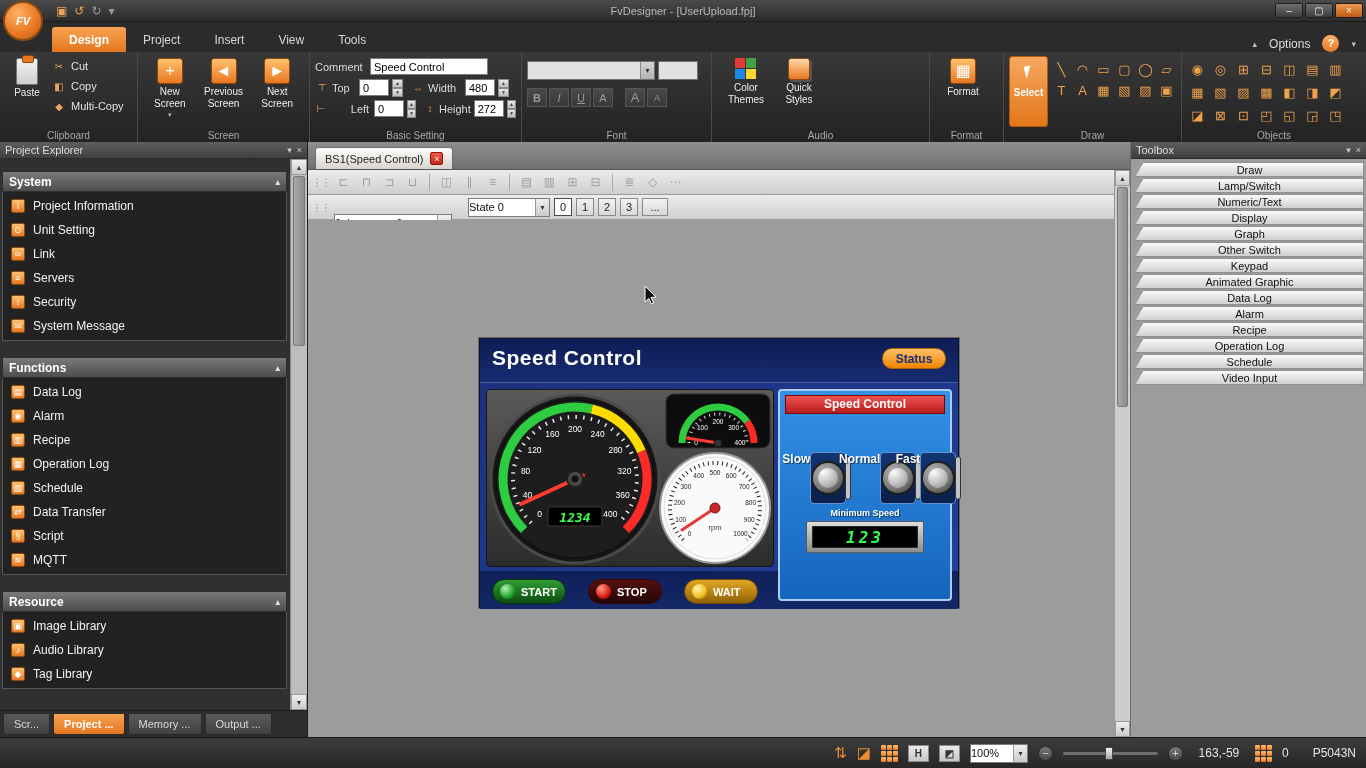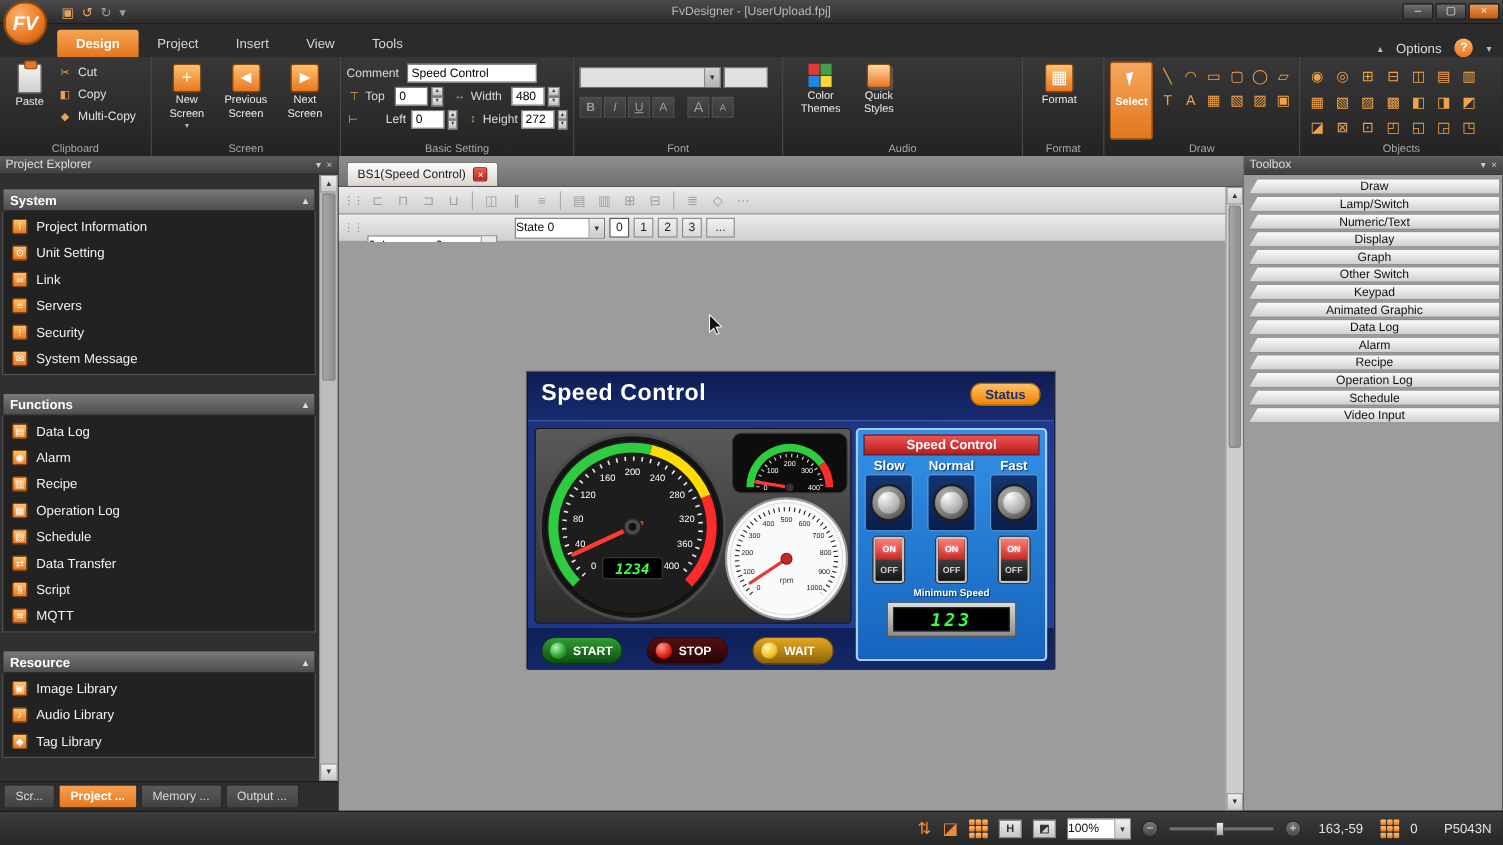--- a/index.html
+++ b/index.html
@@ -1,21 +1,21 @@
 <!DOCTYPE html>
 <html><head>
 <meta charset="utf-8">
 <style>
 *{margin:0;padding:0;box-sizing:border-box;}
 html,body{width:1366px;height:768px;overflow:hidden;font-family:"Liberation Sans",sans-serif;background:#2b2b2b;}
 .app{position:relative;width:1366px;height:768px;background:#2b2b2b;}
 
 
 .titlebar{position:absolute;top:0;left:0;right:0;height:22px;background:linear-gradient(#4a4a4a,#2c2c2c);border-bottom:1px solid #1a1a1a;display:flex;align-items:center;}
-.logo{position:absolute;left:3px;top:1px;width:40px;height:40px;border-radius:50%;background:radial-gradient(circle at 35% 30%,#ffb066,#e87722 60%,#b35410);border:2px solid #8a4a10;z-index:9;color:#fff;font-weight:bold;font-style:italic;font-size:18px;display:flex;align-items:center;justify-content:center;}
+.logo{position:absolute;left:3px;top:1px;width:40px;height:40px;border-radius:50%;background:radial-gradient(circle at 35% 30%,#ffb066,#e87722 60%,#b35410);border:2px solid #8a4a10;z-index:9;color:#fff;font-weight:bold;font-style:italic;font-size:11px;display:flex;align-items:center;justify-content:center;}
 .qat{display:flex;gap:7px;margin-left:56px;align-items:center;z-index:2;}
 .qat span{font-size:12px;color:#e8a45a;cursor:default;}
 .qat .gry{color:#9a9a9a;}
 .title-text{position:absolute;left:0;right:0;text-align:center;font-size:11px;color:#b9b9b9;}
 .win-btns{margin-left:auto;display:flex;gap:2px;margin-right:3px;z-index:3;}
 .win-btn{width:28px;height:15px;background:linear-gradient(#6e6e6e,#3c3c3c);border:1px solid #1d1d1d;color:#eee;font-size:10px;line-height:13px;text-align:center;border-radius:2px;}
 .win-btn.close{background:linear-gradient(#ef9850,#c05a10);}
 
 
 .tabrow{position:absolute;top:22px;left:0;right:0;height:30px;background:#2b2b2b;display:flex;align-items:flex-end;padding-left:52px;}
@@ -104,21 +104,21 @@
 .d-btn .ball{width:15px;height:15px;border-radius:50%;flex-shrink:0;}
 .d-btn.start{left:12px;background:linear-gradient(#2f9e33,#0d4d10);border:1px solid #063808;}
 .d-btn.start .ball{background:radial-gradient(circle at 35% 30%,#b4f0b4,#23a52a 60%,#0d5c12);}
 .d-btn.stop{left:108px;background:linear-gradient(#551010,#240404);border:1px solid #3d0707;}
 .d-btn.stop .ball{background:radial-gradient(circle at 35% 30%,#ff9a8a,#d91e10 60%,#6e0a04);}
 .d-btn.wait{left:204px;background:linear-gradient(#e2a623,#8f6306);border:1px solid #6e4c04;}
 .d-btn.wait .ball{background:radial-gradient(circle at 35% 30%,#fff3b0,#f0c020 60%,#8f6306);}
 .d-panel{position:absolute;left:298px;top:50px;width:174px;height:212px;background:linear-gradient(#3391e6,#1564bd);border:2px solid #aacdf2;border-radius:4px;}
 .dp-header{margin:4px 5px 2px;height:19px;background:linear-gradient(#ef5350,#b71c1c);border:1px solid #7f0000;color:#fff;font-weight:bold;font-size:12px;text-align:center;line-height:17px;}
 .dp-cols{display:flex;justify-content:space-around;}
-.dp-col{display:flex;flex-direction:column;align-items:center;width:52px;}
+.dp-col{display:flex;flex-direction:row;width:52px;margin-top:36px;}
 .dp-label{color:#fff;font-weight:bold;font-size:12px;text-shadow:1px 1px 1px rgba(0,0,0,.6);height:15px;}
 .knob-panel{width:44px;height:52px;background:linear-gradient(#123573,#0a1f4a);border:1px solid #5d93d6;border-radius:4px;display:flex;align-items:center;justify-content:center;}
 .knob{width:34px;height:34px;border-radius:50%;background:radial-gradient(circle at 35% 30%,#fcfcfc,#a9a9a9 55%,#3f3f3f);border:2px solid #1d1d1d;box-shadow:inset 0 0 0 5px rgba(40,40,40,.35);}
 .rocker{width:28px;height:42px;border:2px solid #c4c4c4;outline:1px solid #333;border-radius:3px;margin-top:5px;overflow:hidden;background:#111;}
 .rocker .on{height:50%;background:linear-gradient(#ff7a6e,#c62828);color:#fff;font-size:8px;font-weight:bold;text-align:center;line-height:19px;text-shadow:0 0 3px #ffdddd;}
 .rocker .off{height:50%;background:linear-gradient(#3f3f3f,#141414);color:#cfcfcf;font-size:8px;font-weight:bold;text-align:center;line-height:19px;}
 .min-speed{color:#fff;font-weight:bold;font-size:9px;text-align:center;margin-top:4px;text-shadow:1px 1px 1px rgba(0,0,0,.6);}
 .d-display{margin:3px auto 0;width:118px;height:32px;background:linear-gradient(#dcdcdc,#8d8d8d);border:1px solid #5a5a5a;padding:4px 5px;border-radius:2px;}
 .lcd{width:100%;height:100%;background:#000;border:1px solid #2a2a2a;color:#35ff4e;font-family:"DejaVu Sans Mono",monospace;font-weight:bold;font-style:italic;font-size:16px;line-height:21px;text-align:center;letter-spacing:3px;}
 .g-big{position:absolute;left:2px;top:3px;}

